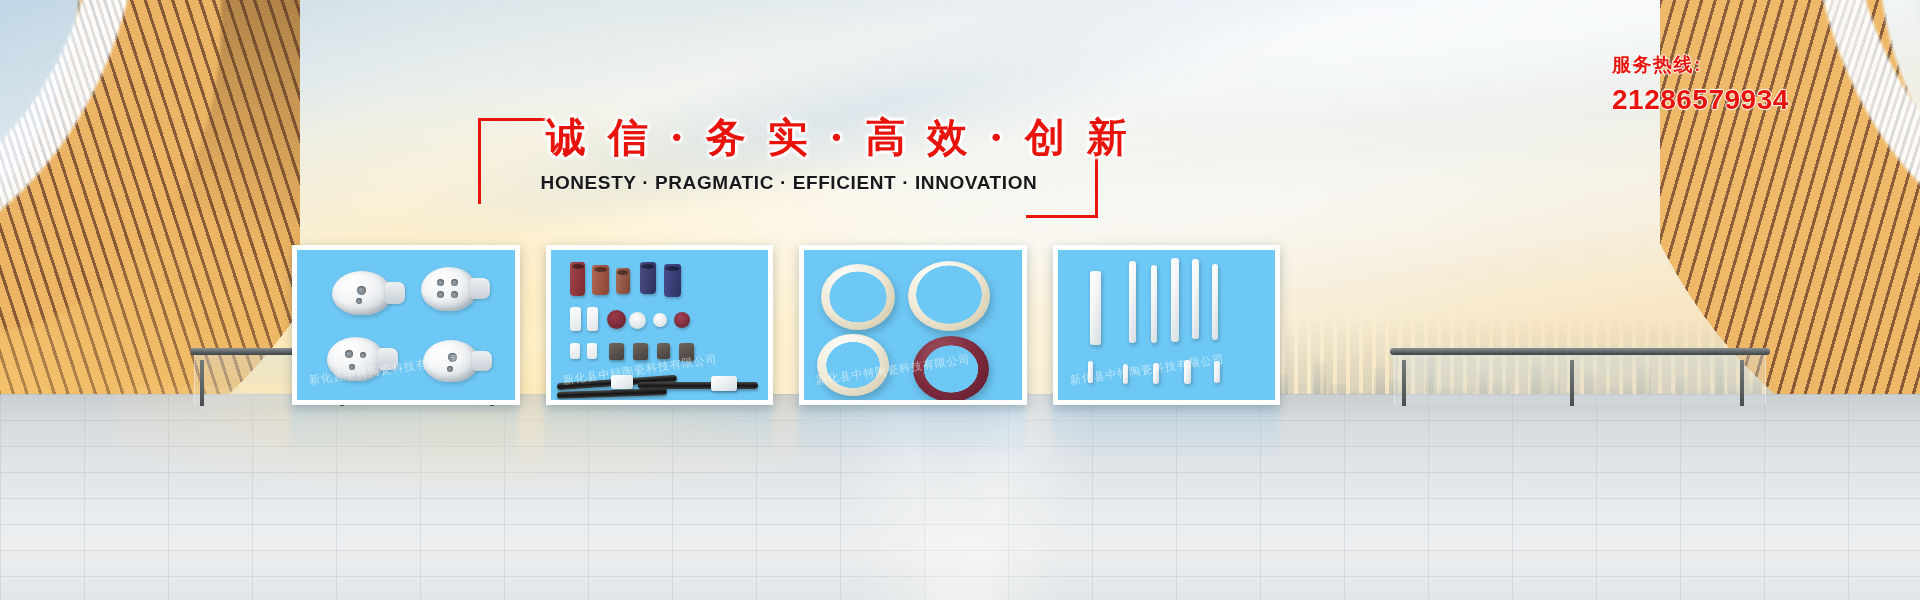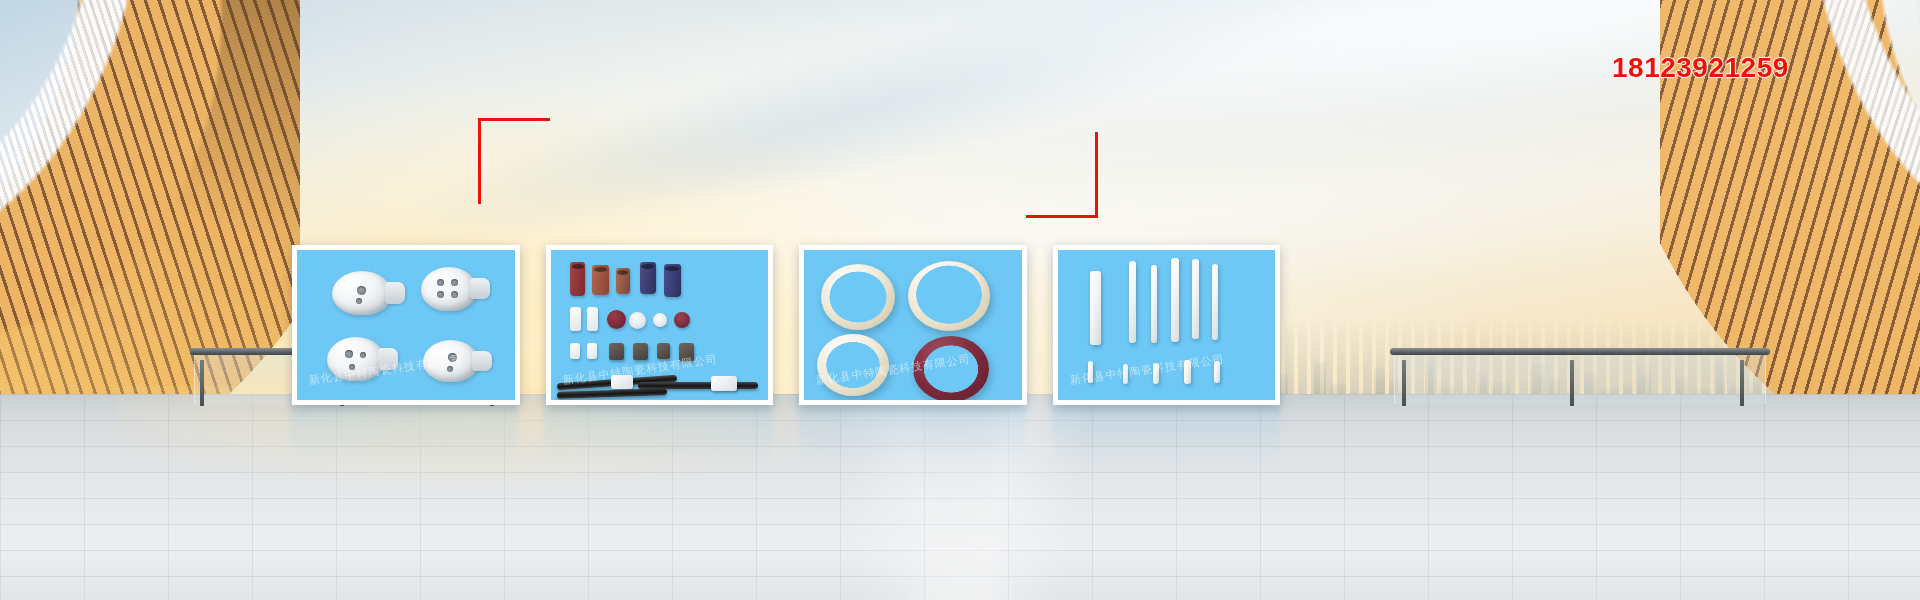--- a/index.html
+++ b/index.html
@@ -426,24 +426,27 @@
     <div class="bar"></div>
     <div class="glass"></div>
     <div class="post" style="left:12px"></div>
     <div class="post" style="left:180px"></div>
     <div class="post" style="left:350px"></div>
   </div>
 
   <div class="slogan-wrap">
     <div class="bracket tl"></div>
     <div class="bracket br"></div>
+    <div class="slogan-cn">诚 信 · 务 实 · 高 效 · 创 新</div>
+    <div class="slogan-en">HONESTY · PRAGMATIC · EFFICIENT · INNOVATION</div>
   </div>
 
   <div class="side-text">
-    <div class="line l3">18123921259</div>
+    <div class="line l2">服务热线:</div>
+    <div class="line l3">21286579934</div>
   </div>
 
   <div class="panels">
 
     <div class="panel">
       <div class="cap" style="left:16%; top:14%; width:60px; height:44px;">
         <div class="body">
           <div class="hole" style="left:42%; top:34%; width:9px; height:9px;"></div>
           <div class="hole" style="left:40%; top:62%; width:6px; height:6px;"></div>
         </div>

